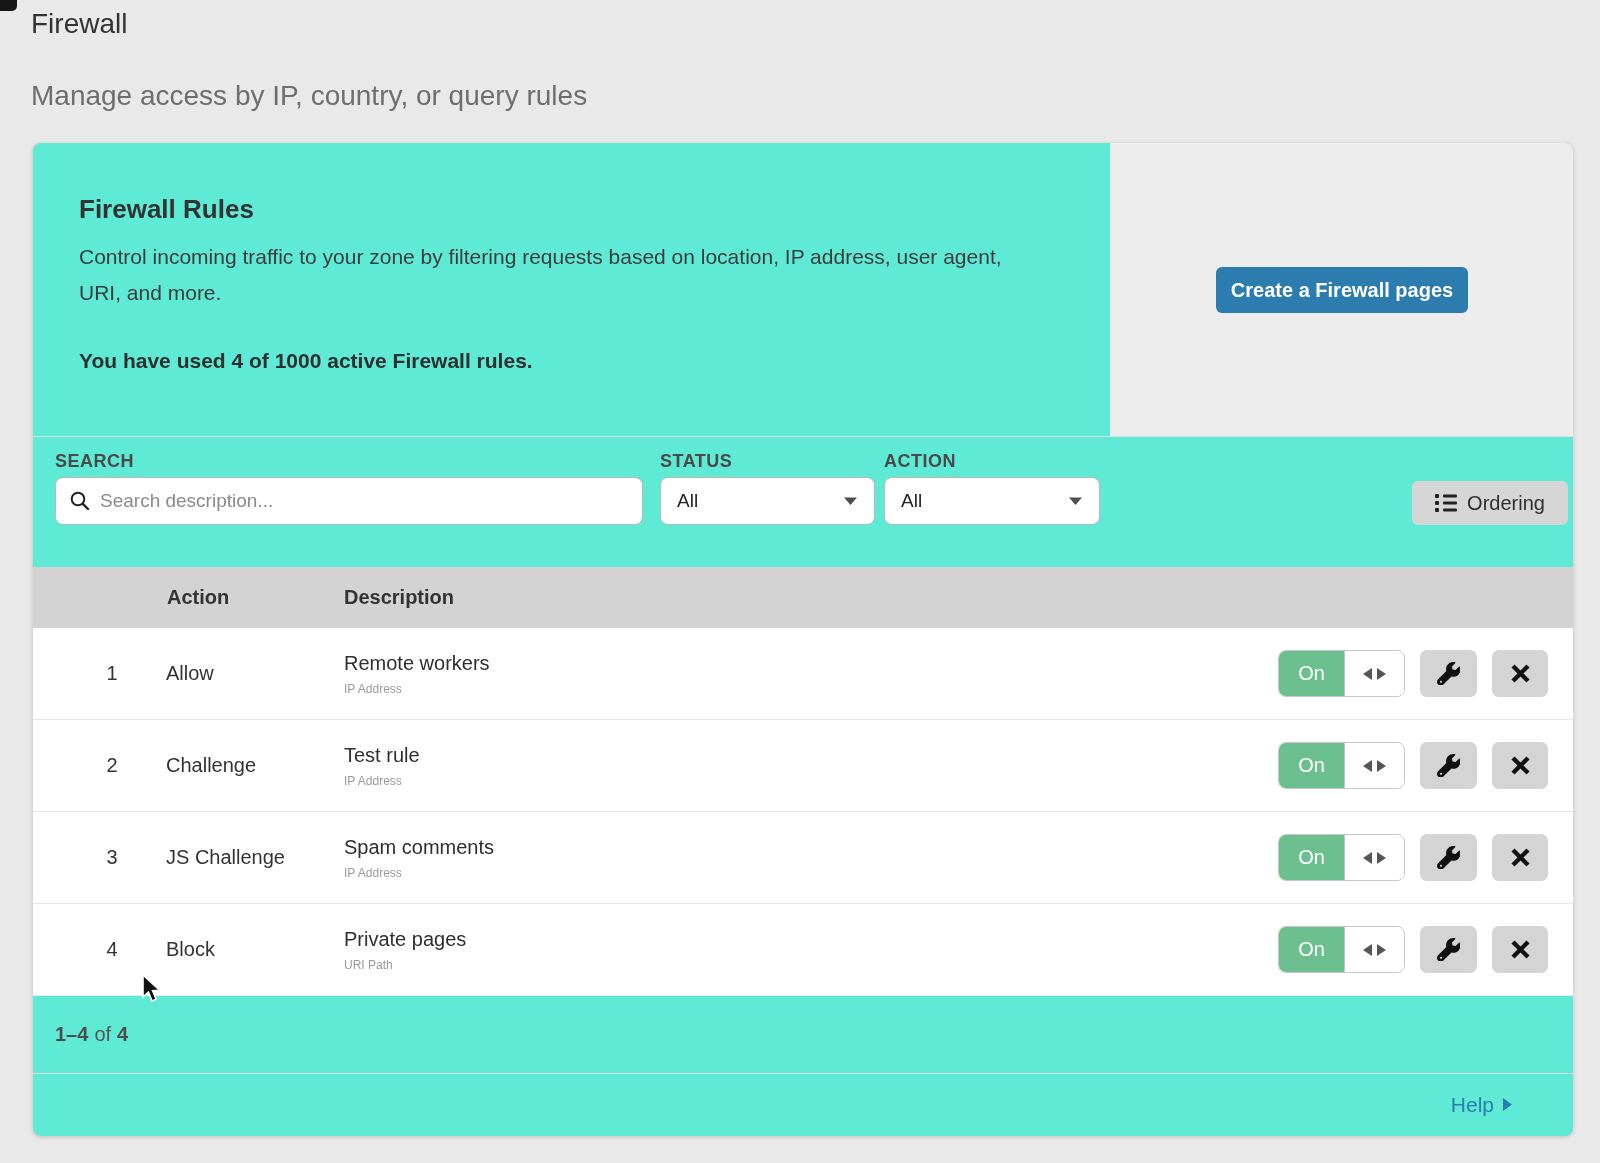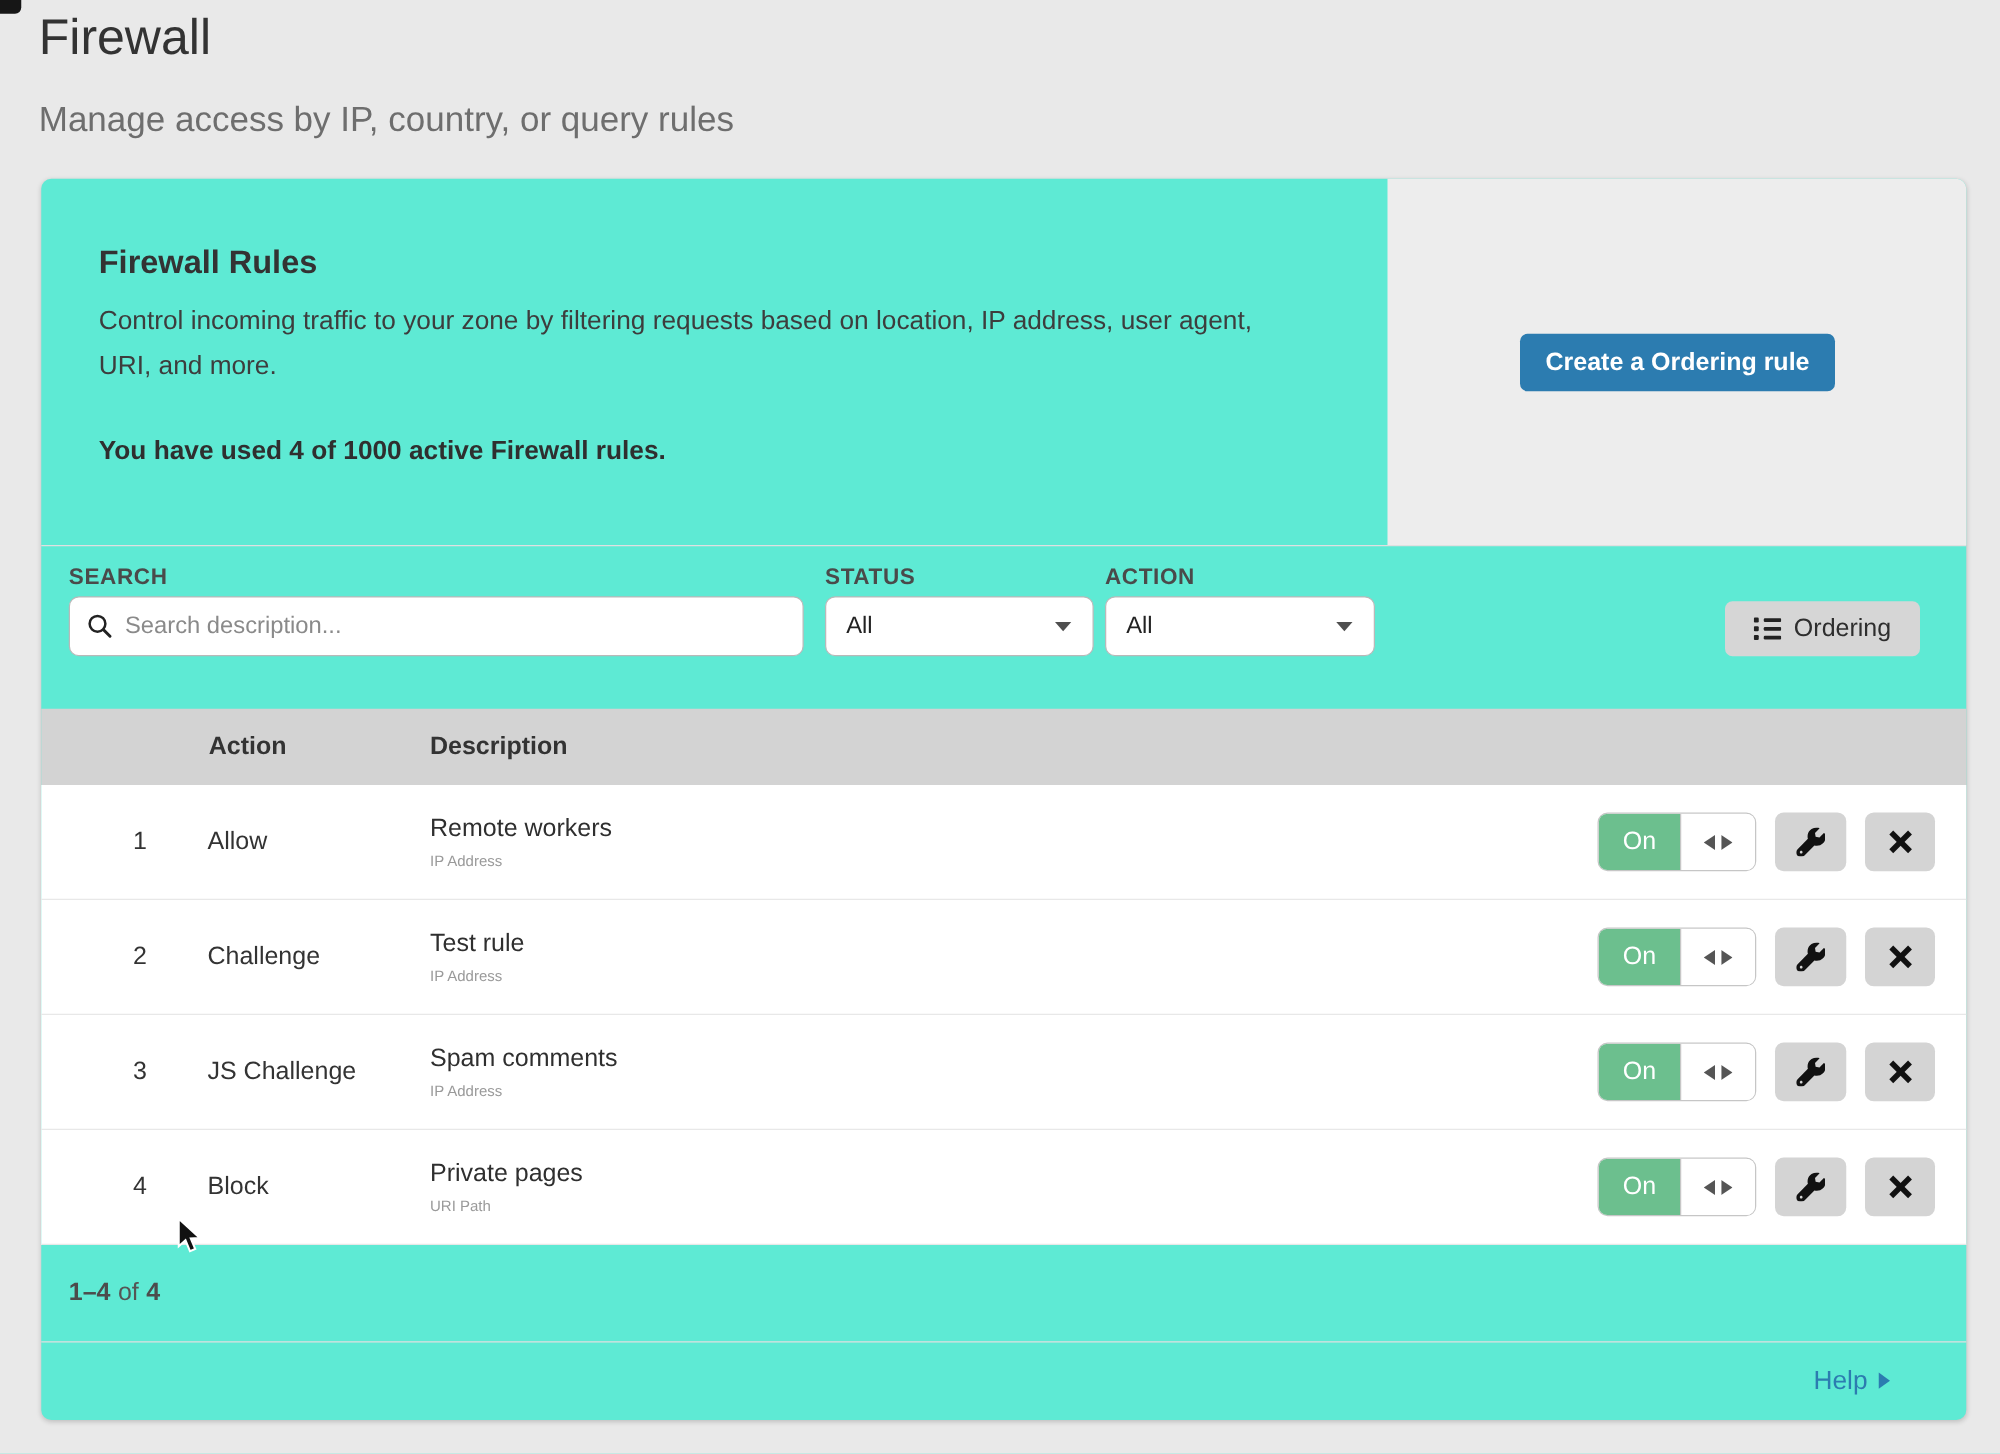--- a/index.html
+++ b/index.html
@@ -10,21 +10,21 @@
     position:relative;
     overflow:hidden;
     color:#3b3b3b;
   }
   .corner-artifact {
     position:absolute; left:0; top:0; width:17px; height:11px;
     background:#161616; border-bottom-right-radius:5px;
   }
   .page-title {
     position:absolute; left:31px; top:8px;
-    font-size:40px; font-weight:500; color:#333;
+    font-size:28px; font-weight:500; color:#333;
   }
   .page-subtitle {
     position:absolute; left:31px; top:80px;
     font-size:28px; font-weight:400; color:#6e6e6e;
   }
   .card {
     position:absolute; left:33px; top:143px; width:1540px; height:993px;
     background:#5eead4; border-radius:8px;
     box-shadow:0 1px 4px rgba(0,0,0,0.18);
   }
@@ -64,21 +64,21 @@
   .search-icon-svg { position:absolute; left:14px; top:13px; }
   .select-box {
     position:absolute; top:40px; height:48px; background:#fff;
     border:1px solid #b9b9b9; border-radius:8px;
     display:flex; align-items:center; justify-content:space-between;
     padding:0 16px 0 16px; font-size:19px; color:#222; cursor:pointer;
   }
   .sel-status { left:627px; width:215px; }
   .sel-action { left:851px; width:216px; }
   .btn-ordering {
-    position:absolute; left:1347px; top:44px; width:156px; height:44px;
+    position:absolute; left:1379px; top:44px; width:156px; height:44px;
     background:#d6d6d6; border:none; border-radius:6px;
     display:flex; align-items:center; justify-content:center; gap:10px;
     font-family:"Liberation Sans", sans-serif;
     font-size:20px; color:#2e2e2e; cursor:pointer;
   }
   
   .table-header {
     height:61px; background:#d3d3d3; display:flex; align-items:center;
     font-size:20px; font-weight:700; color:#333;
   }
@@ -135,21 +135,21 @@
 <h1 class="page-title">Firewall</h1>
 <div class="page-subtitle">Manage access by IP, country, or query rules</div>
 
 <div class="card">
 
   <div class="card-header">
     <div class="header-right"></div>
     <h2 class="card-title">Firewall Rules</h2>
     <p class="card-desc">Control incoming traffic to your zone by filtering requests based on location, IP address, user agent, URI, and more.</p>
     <p class="usage-text">You have used 4 of 1000 active Firewall rules.</p>
-    <button class="btn-primary">Create a Ordering rule</button>
+    <button class="btn-primary">Create a Firewall pages</button>
   </div>
 
   <div class="filters">
     <span class="filter-label lbl-search">SEARCH</span>
     <div class="input-wrap">
       <svg class="search-icon-svg" width="22" height="22" viewBox="0 0 22 22">
         <circle cx="9" cy="9" r="6.3" fill="none" stroke="#222" stroke-width="2"></circle>
         <line x1="13.8" y1="13.8" x2="19" y2="19" stroke="#222" stroke-width="2.4" stroke-linecap="round"></line>
       </svg>
       <input class="search-input" type="text" placeholder="Search description..." style="">

